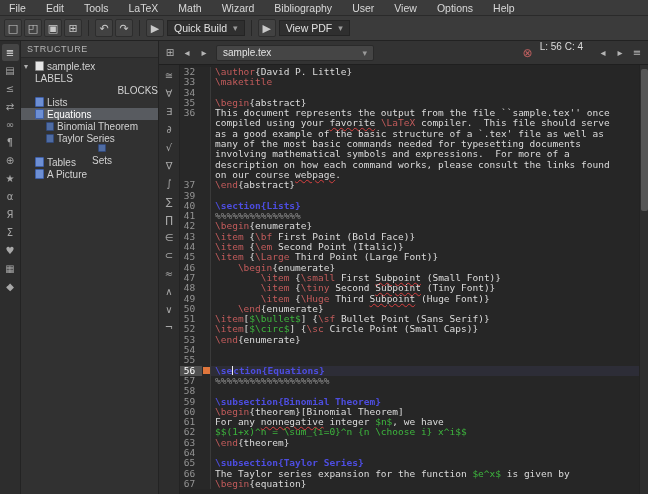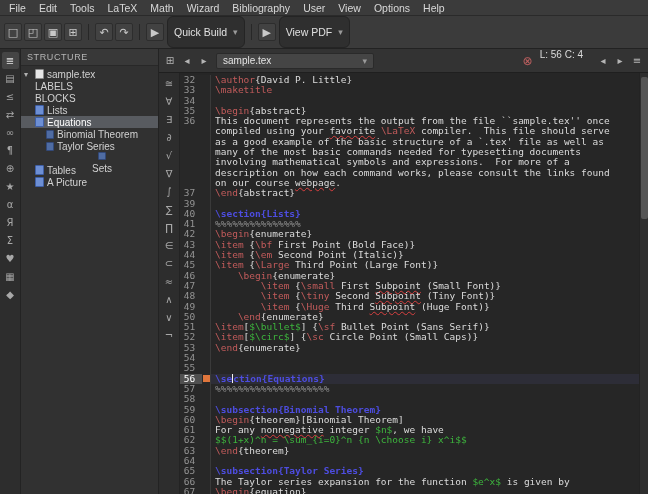--- a/index.html
+++ b/index.html
@@ -1,24 +1,24 @@
 <!DOCTYPE html>
 <html><head>
 <meta charset="utf-8">
 <style>
   *{box-sizing:border-box;margin:0;padding:0}
   html,body{width:648px;height:494px;overflow:hidden;background:#2b2b2b;font-family:"Liberation Sans",sans-serif}
   .app{width:648px;height:494px;display:flex;flex-direction:column;color:#d4d4d4}
-  .menubar{flex:0 0 16px;background:#3b3b3b;border-bottom:1px solid #2a2a2a;display:flex;align-items:center;padding:0 3px;gap:1px}
+  .menubar{flex:0 0 16px;background:#3b3b3b;border-bottom:1px solid #2a2a2a;display:flex;align-items:center;padding:0 3px;gap:8px}
   .menu-item{padding:1px 6px;font-size:10.5px;color:#d8d8d8;cursor:default}
   .toolbar{flex:0 0 25px;background:#3b3b3b;border-bottom:1px solid #222;display:flex;align-items:center;padding:0 4px;gap:3px}
   .tgroup{display:flex;gap:2px}
   .tbtn{width:18px;height:18px;display:flex;align-items:center;justify-content:center;background:#424242;border:1px solid #2d2d2d;border-radius:2px;color:#c9c9c9;font-size:11px;font-family:"DejaVu Sans",sans-serif}
   .tsep{width:1px;height:16px;background:#272727;margin:0 3px}
-  .combo{height:32px;display:flex;align-items:center;gap:6px;background:#2f2f2f;border:1px solid #242424;border-radius:6px;padding:0 6px;font-size:10.5px;color:#e0e0e0}
+  .combo{height:16px;display:flex;align-items:center;gap:6px;background:#2f2f2f;border:1px solid #242424;border-radius:0;padding:0 6px;font-size:10.5px;color:#e0e0e0}
   .combo .arrow,.tab .arrow{color:#9a9a9a;font-size:9px;font-family:"DejaVu Sans",sans-serif}
   .main{flex:1;display:flex;min-height:0}
   .left-strip{flex:0 0 21px;background:#2d2d2d;border-right:1px solid #232323;display:flex;flex-direction:column;align-items:center;padding-top:3px;gap:1px}
   .strip-btn{width:17px;height:17px;display:flex;align-items:center;justify-content:center;color:#a8a8a8;font-size:10px;font-family:"DejaVu Sans",sans-serif;border-radius:2px}
   .left-strip .strip-btn:first-child{background:#454545;color:#e2e2e2}
   .structure-panel{flex:0 0 138px;background:#313131;border-right:1px solid #232323;display:flex;flex-direction:column}
   .panel-header{flex:0 0 17px;background:#383838;border-bottom:1px solid #282828;color:#b5b5b5;font-size:9px;letter-spacing:.6px;display:flex;align-items:center;padding:0 6px}
   .tree{flex:1;padding-top:2px;overflow:hidden}
   .tree-row{height:12px;display:flex;align-items:center;gap:3px;font-size:10px;color:#d2d2d2;white-space:nowrap}
   .tree-row.selected{background:#585b60;color:#fff}
@@ -122,21 +122,21 @@
       <div class="panel-header">STRUCTURE</div>
       <div class="tree">
           <div class="tree-row" style="padding-left: 3px;">
             <span class="expander">▾</span>
             <span class="ticon ticon-doc"></span>
             <span class="tree-label">sample.tex</span>
           </div>
           <div class="tree-row" style="padding-left: 14px;">
             <span class="tree-label">LABELS</span>
           </div>
-          <div class="tree-row" style="padding-left: 14px;">
+          <div class="tree-row" style="padding-left: 14px; justify-content: flex-end;">
             <span class="tree-label">BLOCKS</span>
           </div>
           <div class="tree-row" style="padding-left: 14px;">
             <span class="ticon ticon-section"></span>
             <span class="tree-label">Lists</span>
           </div>
           <div class="tree-row selected" style="padding-left: 14px;">
             <span class="ticon ticon-section"></span>
             <span class="tree-label">Equations</span>
           </div>

